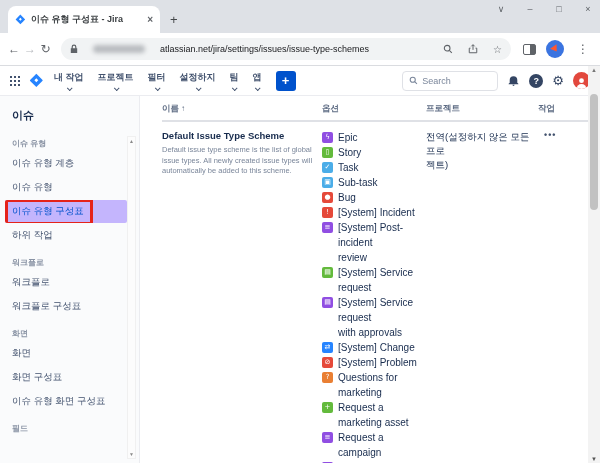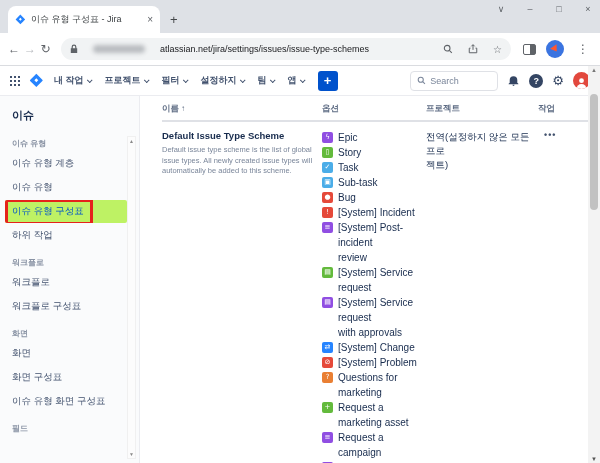--- a/index.html
+++ b/index.html
@@ -3,21 +3,21 @@
 <meta charset="utf-8">
 <style>
   * { margin:0; padding:0; box-sizing:border-box; }
   html,body { width:600px; height:463px; overflow:hidden; }
   body { font-family:"Liberation Sans","DejaVu Sans",sans-serif; background:#fff; }
   .screen { position:relative; width:600px; height:463px; overflow:hidden; background:#fff; }
 
   
   .tabstrip { height:33px; background:#dee1e6; display:flex; align-items:flex-end; position:relative; }
   .tab { margin-left:8px; width:152px; height:27px; background:#fff; border-radius:8px 8px 0 0;
-         display:flex; align-items:center; padding:0 7px; gap:5px; }
+         display:flex; align-items:center; padding:0 7px; gap:5px;font-weight:bold; }
   .tab-title { font-size:9px; color:#3c4043; white-space:nowrap; overflow:hidden; flex:1; }
   .tab-close { font-size:10px; color:#5f6368; cursor:pointer; }
   .newtab { font-size:13px; color:#44474a; margin:0 0 6px 10px; }
   .wincontrols { position:absolute; right:6px; top:4px; display:flex; gap:17px; align-items:center; }
   .wincontrols span { font-size:9px; color:#5f6368; width:12px; text-align:center; }
 
   .urlbar { height:33px; background:#fff; display:flex; align-items:center; padding:0 8px;
             border-bottom:1px solid #dadce0; gap:4px; }
   .navbtn { font-size:12px; color:#5f6368; width:18px; text-align:center; }
   .navbtn.dim { color:#b6b9bd; }
@@ -32,44 +32,44 @@
   .profile-av { width:18px; height:18px; border-radius:50%; background:#3b74e0; display:flex;
                 align-items:center; justify-content:center; }
   .profile-mark { width:0; height:0; border-left:4px solid transparent; border-right:4px solid transparent;
                   border-top:6px solid #ff5630; transform:rotate(-35deg); }
 
   
   .jiranav { height:30px; background:#fff; border-bottom:1px solid #ebecf0; display:flex;
              align-items:center; padding:0 10px; gap:8px; }
   .nav-left { display:flex; align-items:center; gap:9px; }
   .nav-item { display:flex; align-items:center; font-size:9px; color:#42526e; font-weight:600;
-              padding:3px 2px; gap:3px; white-space:nowrap; }
+              padding:3px 2px; gap:3px; white-space:nowrap;flex-direction:column; }
   .chev { width:4px; height:4px; border-right:1.3px solid #42526e; border-bottom:1.3px solid #42526e;
           transform:rotate(45deg) translateY(-1px); display:inline-block; }
   .plus-btn { width:20px; height:20px; background:#0052cc; color:#fff; border-radius:3px; font-size:13px;
               display:flex; align-items:center; justify-content:center; margin-left:4px; font-weight:700; }
   .nav-right { margin-left:auto; display:flex; align-items:center; gap:9px; }
-  .nav-search { width:88px; height:20px; border:1.5px solid #dfe1e6; border-radius:4px; display:flex;
+  .nav-search { width:96px; height:20px; border:1.5px solid #dfe1e6; border-radius:4px; display:flex;
                 align-items:center; padding:0 6px; gap:4px; background:#fff; }
   .nav-search span { font-size:9px; color:#7a869a; }
   .help-circ { width:14px; height:14px; border-radius:50%; background:#344563; color:#fff; font-size:9px;
                font-weight:700; display:flex; align-items:center; justify-content:center; }
   .gear { font-size:13px; color:#344563; font-family:"DejaVu Sans",sans-serif; line-height:1; }
   .user-av { width:17px; height:17px; border-radius:50%; background:#e2483d; display:flex;
              align-items:flex-end; justify-content:center; overflow:hidden; }
 
   
   .content { position:relative; display:flex; height:367px; }
   .sidebar { width:140px; background:#fafbfc; border-right:1px solid #ebecf0; position:relative;
              padding-top:10px; flex-shrink:0; }
   .side-title { font-size:11px; font-weight:700; color:#172b4d; padding:2px 0 6px 12px; }
   .side-section { font-size:8px; font-weight:700; color:#8993a4; padding:9px 0 3px 12px; }
   .side-item { font-size:9.5px; color:#42526e; padding:5px 4px 5px 7px; margin:0 12px 1px 5px;
                border-radius:2px; position:relative; white-space:nowrap; overflow:hidden; }
-  .side-item.sel { background:#bef264; color:#0052cc; }
+  .side-item.sel { background:#c4b5fd; color:#0052cc; }
   .side-item.sel::after { content:""; position:absolute; left:0; top:-1px; width:82px; height:20px;
                border:3px solid #e5231b; pointer-events:none; }
   .side-scroll { position:absolute; left:127px; top:40px; bottom:4px; width:9px; background:#fcfcfc;
                  border:1px solid #f0f0f0; display:flex; flex-direction:column; justify-content:space-between;
                  align-items:center; padding:1px 0; }
   .side-scroll span { font-size:5px; color:#8a8a8a; }
 
   main { flex:1; padding:0 0 0 22px; position:relative; }
   .grid { display:grid; grid-template-columns:160px 104px 112px 1fr; }
   .thead { padding:7px 0 5px; border-bottom:2px solid #dfe1e6; font-size:8.5px; font-weight:700;

